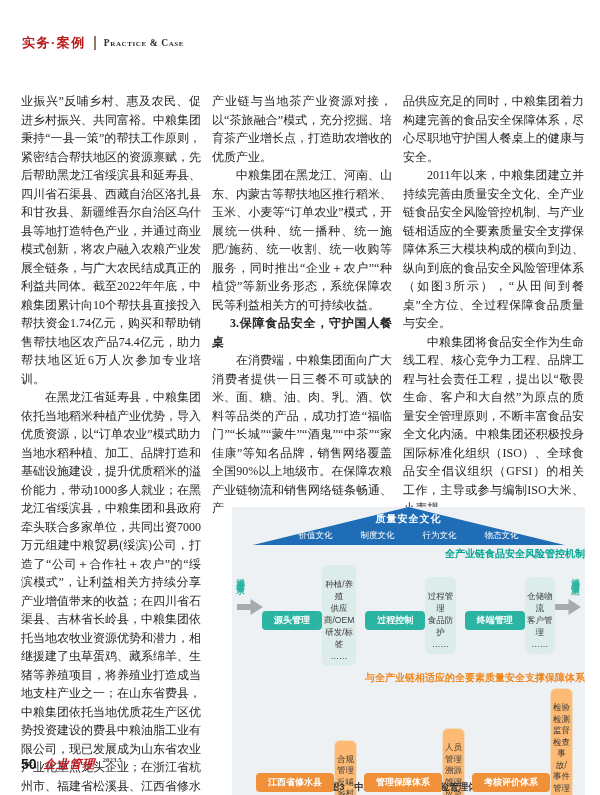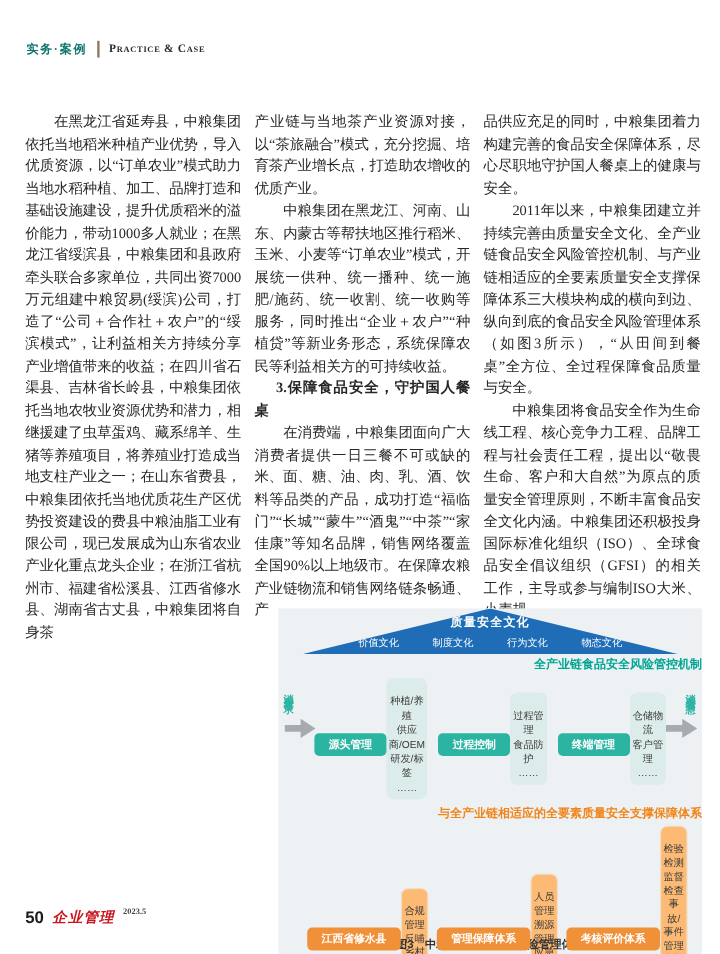--- a/index.html
+++ b/index.html
@@ -4,21 +4,21 @@
 <style>
   * { margin:0; padding:0; box-sizing:border-box; }
   html,body { background:#e8e8e8; }
   .page {
     position:relative; width:600px; height:795px; background:#ffffff;
     margin:0 auto; overflow:hidden;
     font-family:"Liberation Serif", serif; color:#262626;
   }
   
   .header { position:absolute; left:22px; top:34px; display:flex; align-items:center; gap:8px; }
-  .h-cn { font-size:10px; font-weight:bold; color:#0f766e; letter-spacing:1.5px; font-family:"Liberation Sans",sans-serif; }
+  .h-cn { font-size:13px; font-weight:bold; color:#b91c1c; letter-spacing:1.5px; font-family:"Liberation Sans",sans-serif; }
   .h-div { width:2px; height:14px; background:#8b7b68; }
   .h-en { font-size:9.5px; font-weight:bold; color:#2a2a33; letter-spacing:0.6px; font-variant:small-caps; font-family:"Liberation Serif",serif; }
   
   .col { position:absolute; top:92px; width:180px; font-size:12px; line-height:18.5px; text-align:justify; }
   .col1 { left:21px; } .col2 { left:212px; } .col3 { left:403px; width:181px; }
   .col p { margin:0; }
   .ind { text-indent:2em; }
   .subhead { font-weight:bold; text-indent:1.5em; }
   
   .figure { position:absolute; left:232px; top:507px; width:353px; background:#eef1f4; }
@@ -64,20 +64,21 @@
 
 <div class="page">
 
   <div class="header">
     <span class="h-cn">实务·案例</span>
     <span class="h-div"></span>
     <span class="h-en">Practice &amp; Case</span>
   </div>
 
   <div class="col col1">
+    <p>业振兴”反哺乡村、惠及农民、促进乡村振兴、共同富裕。中粮集团秉持“一县一策”的帮扶工作原则，紧密结合帮扶地区的资源禀赋，先后帮助黑龙江省绥滨县和延寿县、四川省石渠县、西藏自治区洛扎县和甘孜县、新疆维吾尔自治区乌什县等地打造特色产业，并通过商业模式创新，将农户融入农粮产业发展全链条，与广大农民结成真正的利益共同体。截至2022年年底，中粮集团累计向10个帮扶县直接投入帮扶资金1.74亿元，购买和帮助销售帮扶地区农产品74.4亿元，助力帮扶地区近6万人次参加专业培训。</p>
     <p class="ind">在黑龙江省延寿县，中粮集团依托当地稻米种植产业优势，导入优质资源，以“订单农业”模式助力当地水稻种植、加工、品牌打造和基础设施建设，提升优质稻米的溢价能力，带动1000多人就业；在黑龙江省绥滨县，中粮集团和县政府牵头联合多家单位，共同出资7000万元组建中粮贸易(绥滨)公司，打造了“公司＋合作社＋农户”的“绥滨模式”，让利益相关方持续分享产业增值带来的收益；在四川省石渠县、吉林省长岭县，中粮集团依托当地农牧业资源优势和潜力，相继援建了虫草蛋鸡、藏系绵羊、生猪等养殖项目，将养殖业打造成当地支柱产业之一；在山东省费县，中粮集团依托当地优质花生产区优势投资建设的费县中粮油脂工业有限公司，现已发展成为山东省农业产业化重点龙头企业；在浙江省杭州市、福建省松溪县、江西省修水县、湖南省古丈县，中粮集团将自身茶</p>
   </div>
 
   <div class="col col2">
     <p>产业链与当地茶产业资源对接，以“茶旅融合”模式，充分挖掘、培育茶产业增长点，打造助农增收的优质产业。</p>
     <p class="ind">中粮集团在黑龙江、河南、山东、内蒙古等帮扶地区推行稻米、玉米、小麦等“订单农业”模式，开展统一供种、统一播种、统一施肥/施药、统一收割、统一收购等服务，同时推出“企业＋农户”“种植贷”等新业务形态，系统保障农民等利益相关方的可持续收益。</p>
     <p class="subhead">3.保障食品安全，守护国人餐桌</p>
     <p class="ind">在消费端，中粮集团面向广大消费者提供一日三餐不可或缺的米、面、糖、油、肉、乳、酒、饮料等品类的产品，成功打造“福临门”“长城”“蒙牛”“酒鬼”“中茶”“家佳康”等知名品牌，销售网络覆盖全国90%以上地级市。在保障农粮产业链物流和销售网络链条畅通、产</p>
   </div>
 

